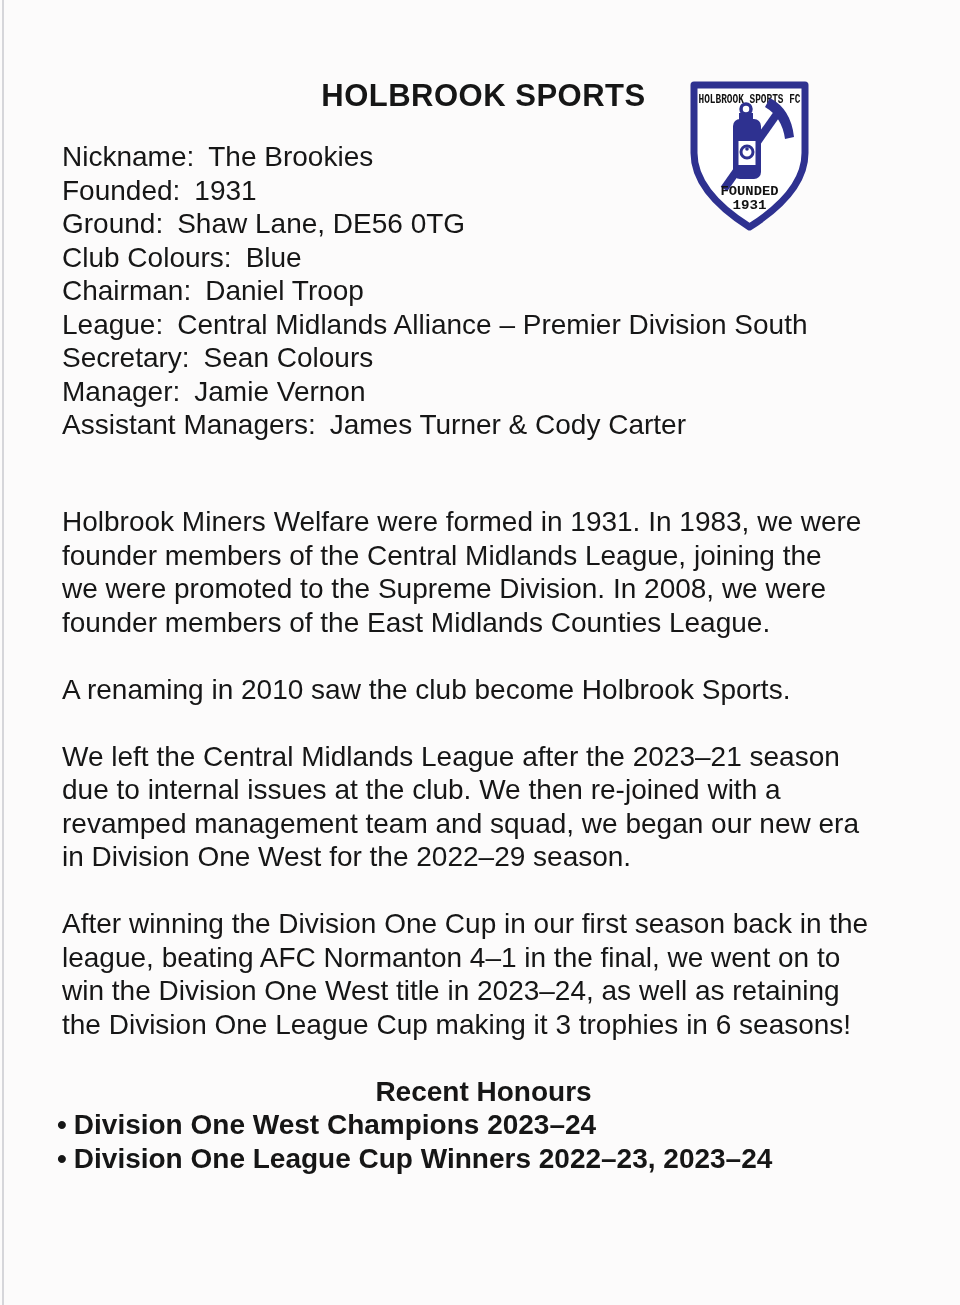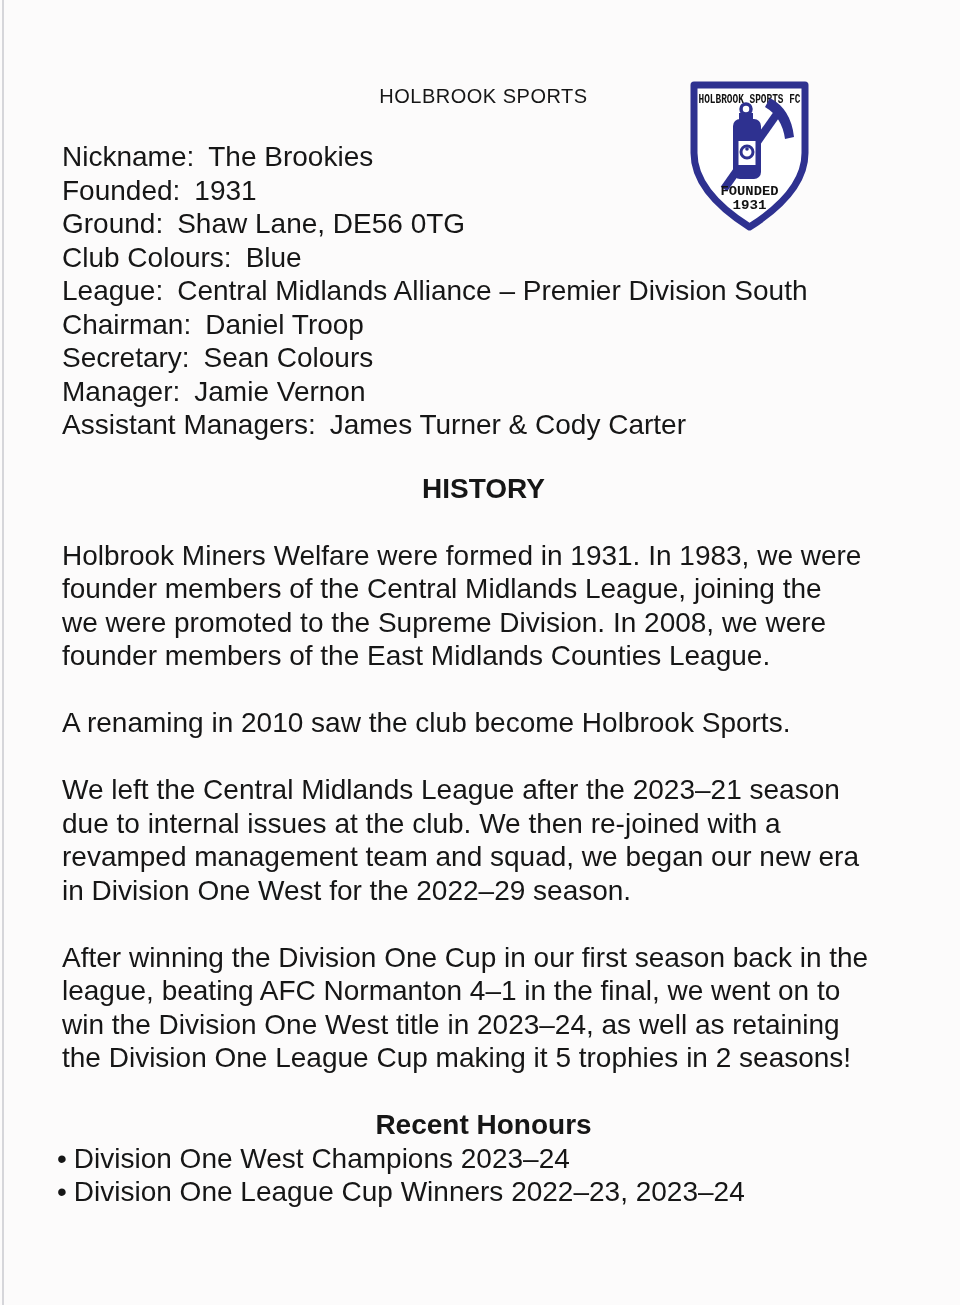--- a/index.html
+++ b/index.html
@@ -14,21 +14,21 @@
   }
   .edge-line{
     position:absolute;left:2px;top:0;width:2px;height:100%;
     background:#d6d6da;
   }
   .content{
     position:absolute;left:62px;top:78px;width:843px;
   }
   .doc-title{
     margin:0;
-    font-size:20px;font-weight:normal;
+    font-size:31px;font-weight:bold;
     line-height:36px;
     text-align:center;
     letter-spacing:0.5px;
     white-space:nowrap;
   }
   .section-heading{
     margin:0;
     font-size:28px;font-weight:bold;
     line-height:33.5px;
     text-align:center;
@@ -36,21 +36,21 @@
   }
   .line{
     font-size:28px;
     line-height:33.5px;
     white-space:pre;
   }
   .info-line .value{margin-left:14px;}
   .gap-sm{height:26px;}
   .gap-md{height:30px;}
   .gap{height:33.5px;}
-  .honour-line{margin-left:-5px;}
+  .honour-line{margin-left:-5px;font-weight:bold;}
   .honour-line .bullet{margin-right:7px;}
   .badge{
     position:absolute;left:686px;top:79px;width:127px;height:154px;font-family:Liberation Mono, monospace;
   }
   .badge svg{display:block;width:100%;height:100%;}
 </style>
 </head>
 <body>
 
 <div class="page">
@@ -77,29 +77,28 @@
 
   <div class="content">
     <h1 class="doc-title">HOLBROOK SPORTS</h1>
     <div class="gap-sm"></div>
 
     <div>
       <div class="line info-line"><span class="label">Nickname:</span><span class="value">The Brookies</span></div>
       <div class="line info-line"><span class="label">Founded:</span><span class="value">1931</span></div>
       <div class="line info-line"><span class="label">Ground:</span><span class="value">Shaw Lane, DE56 0TG</span></div>
       <div class="line info-line"><span class="label">Club Colours:</span><span class="value">Blue</span></div>
+      <div class="line info-line"><span class="label">Chairman:</span><span class="value">Daniel Troop</span></div>
       <div class="line info-line"><span class="label">League:</span><span class="value">Central Midlands Alliance – Premier Division South</span></div>
-      <div class="line info-line"><span class="label">Chairman:</span><span class="value">Daniel Troop</span></div>
       <div class="line info-line"><span class="label">Secretary:</span><span class="value">Sean Colours</span></div>
       <div class="line info-line"><span class="label">Manager:</span><span class="value">Jamie Vernon</span></div>
       <div class="line info-line"><span class="label">Assistant Managers:</span><span class="value">James Turner &amp; Cody Carter</span></div>
     </div>
 
     <div class="gap-md"></div>
-    <h2 class="section-heading">HISTORY</h2>
     <div class="gap"></div>
 
     <div>
       <div class="line">Holbrook Miners Welfare were formed in 1931. In 1983, we were</div>
       <div class="line">founder members of the Central Midlands League, joining the</div>
       <div class="line">we were promoted to the Supreme Division. In 2008, we were</div>
       <div class="line">founder members of the East Midlands Counties League.</div>
     </div>
     <div class="gap"></div>
     <div>
@@ -110,21 +109,21 @@
       <div class="line">We left the Central Midlands League after the 2023–21 season</div>
       <div class="line">due to internal issues at the club. We then re-joined with a</div>
       <div class="line">revamped management team and squad, we began our new era</div>
       <div class="line">in Division One West for the 2022–29 season.</div>
     </div>
     <div class="gap"></div>
     <div>
       <div class="line">After winning the Division One Cup in our first season back in the</div>
       <div class="line">league, beating AFC Normanton 4–1 in the final, we went on to</div>
       <div class="line">win the Division One West title in 2023–24, as well as retaining</div>
-      <div class="line">the Division One League Cup making it 5 trophies in 2 seasons!</div>
+      <div class="line">the Division One League Cup making it 3 trophies in 6 seasons!</div>
     </div>
 
     <div class="gap"></div>
     <h2 class="section-heading">Recent Honours</h2>
 
     <div>
       <div class="line honour-line"><span class="bullet">•</span><span>Division One West Champions 2023–24</span></div>
       <div class="line honour-line"><span class="bullet">•</span><span>Division One League Cup Winners 2022–23, 2023–24</span></div>
     </div>
   </div>

